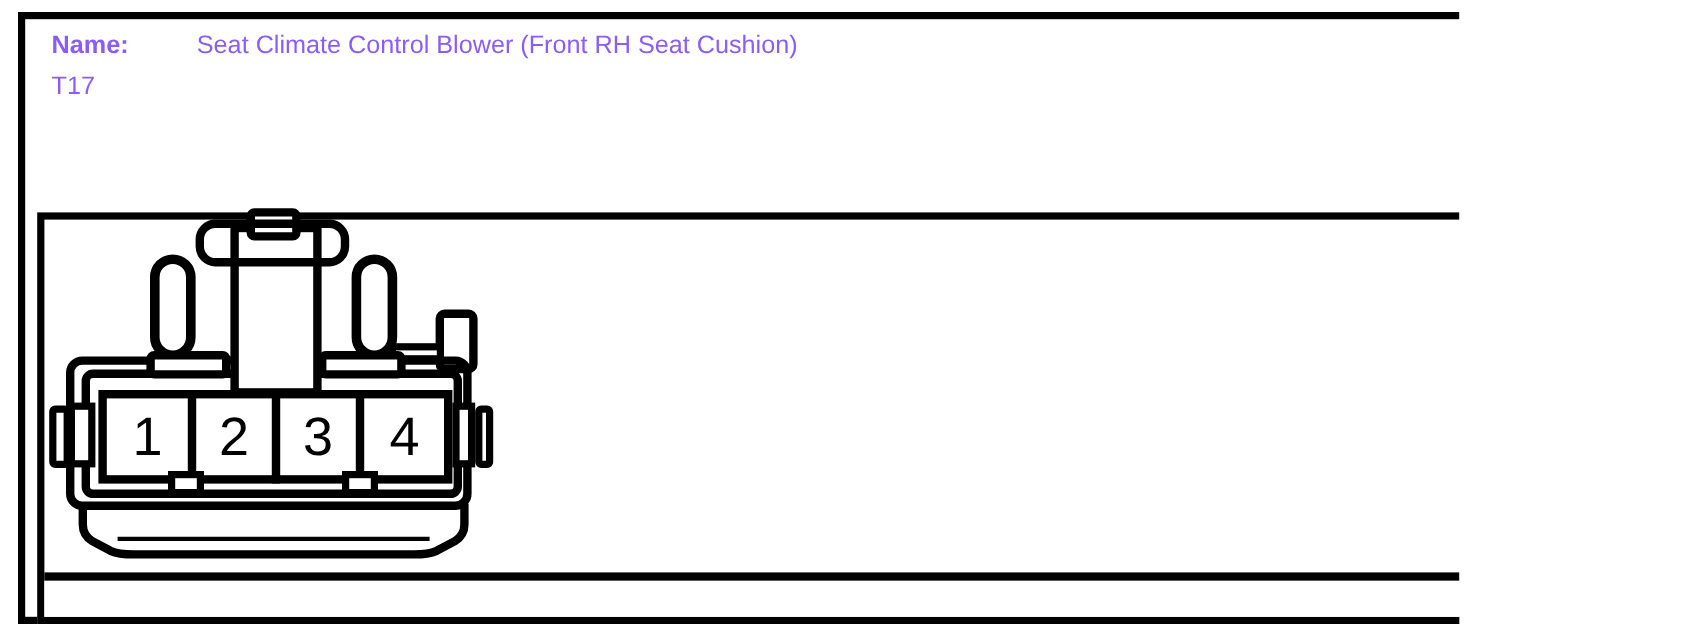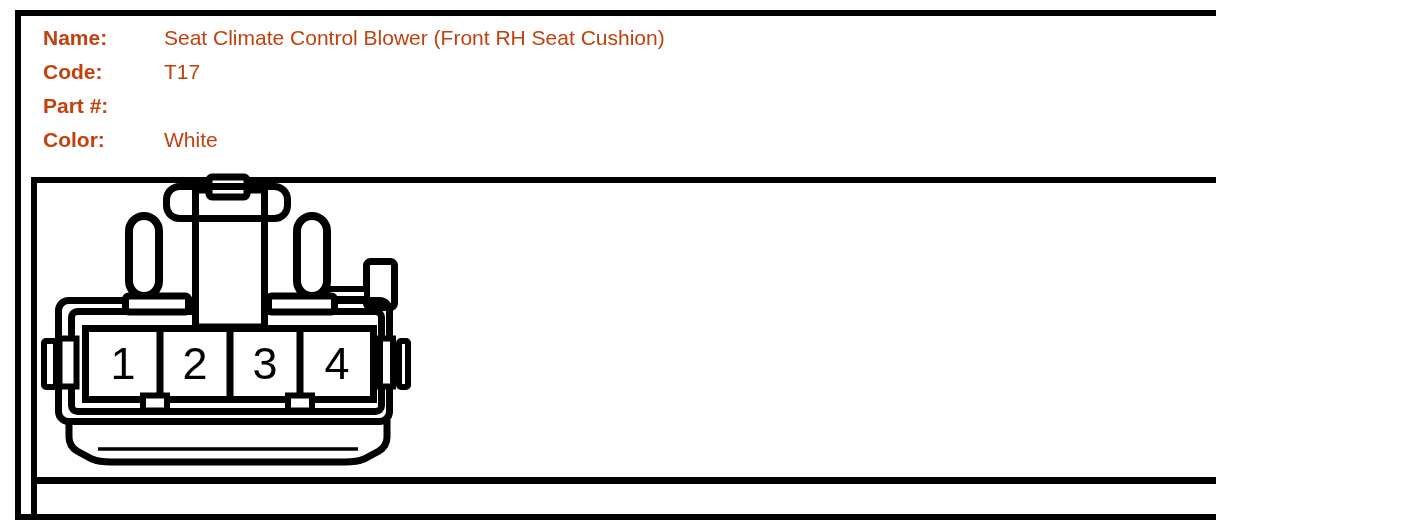--- a/index.html
+++ b/index.html
@@ -1,18 +1,18 @@
 <!DOCTYPE html>
 <html><head>
 <meta charset="utf-8">
 <style>
   html,body{margin:0;padding:0;background:#fff;}
   .page{
     position:relative;width:1216px;height:526px;background:#fff;
-    font-family:"Liberation Sans",sans-serif;color:#c2410c;overflow:hidden;
+    font-family:"Liberation Sans",sans-serif;color:#8b5cf6;overflow:hidden;
   }
   .page-frame{
     position:absolute;left:15px;top:10px;width:1387px;height:510px;
     border:6px solid #000;box-sizing:border-box;
   }
   .header-fields{position:absolute;left:43px;top:21px;}
   .field-row{display:flex;align-items:center;height:34px;font-size:21px;line-height:34px;}
   .field-label{width:121px;font-weight:bold;}
   .field-value{white-space:nowrap;text-align:right;}
   .diagram-table{
@@ -33,29 +33,23 @@
 <div class="page">
 
   <div class="page-frame"></div>
 
   <div class="header-fields">
     <div class="field-row">
       <div class="field-label">Name:</div>
       <div class="field-value">Seat Climate Control Blower (Front RH Seat Cushion)</div>
     </div>
     <div class="field-row">
-      <div class="field-label">Code:</div>
       <div class="field-value">T17</div>
     </div>
     <div class="field-row">
-      <div class="field-label">Part #:</div>
-    </div>
-    <div class="field-row">
-      <div class="field-label">Color:</div>
-      <div class="field-value">White</div>
     </div>
   </div>
 
   <div class="diagram-table">
     <div class="row-divider"></div>
     <div class="footer-row"></div>
   </div>
 
   <svg class="connector-svg" viewBox="0 0 1408 526" xmlns="http://www.w3.org/2000/svg">
     <g stroke="#000" fill="none">

